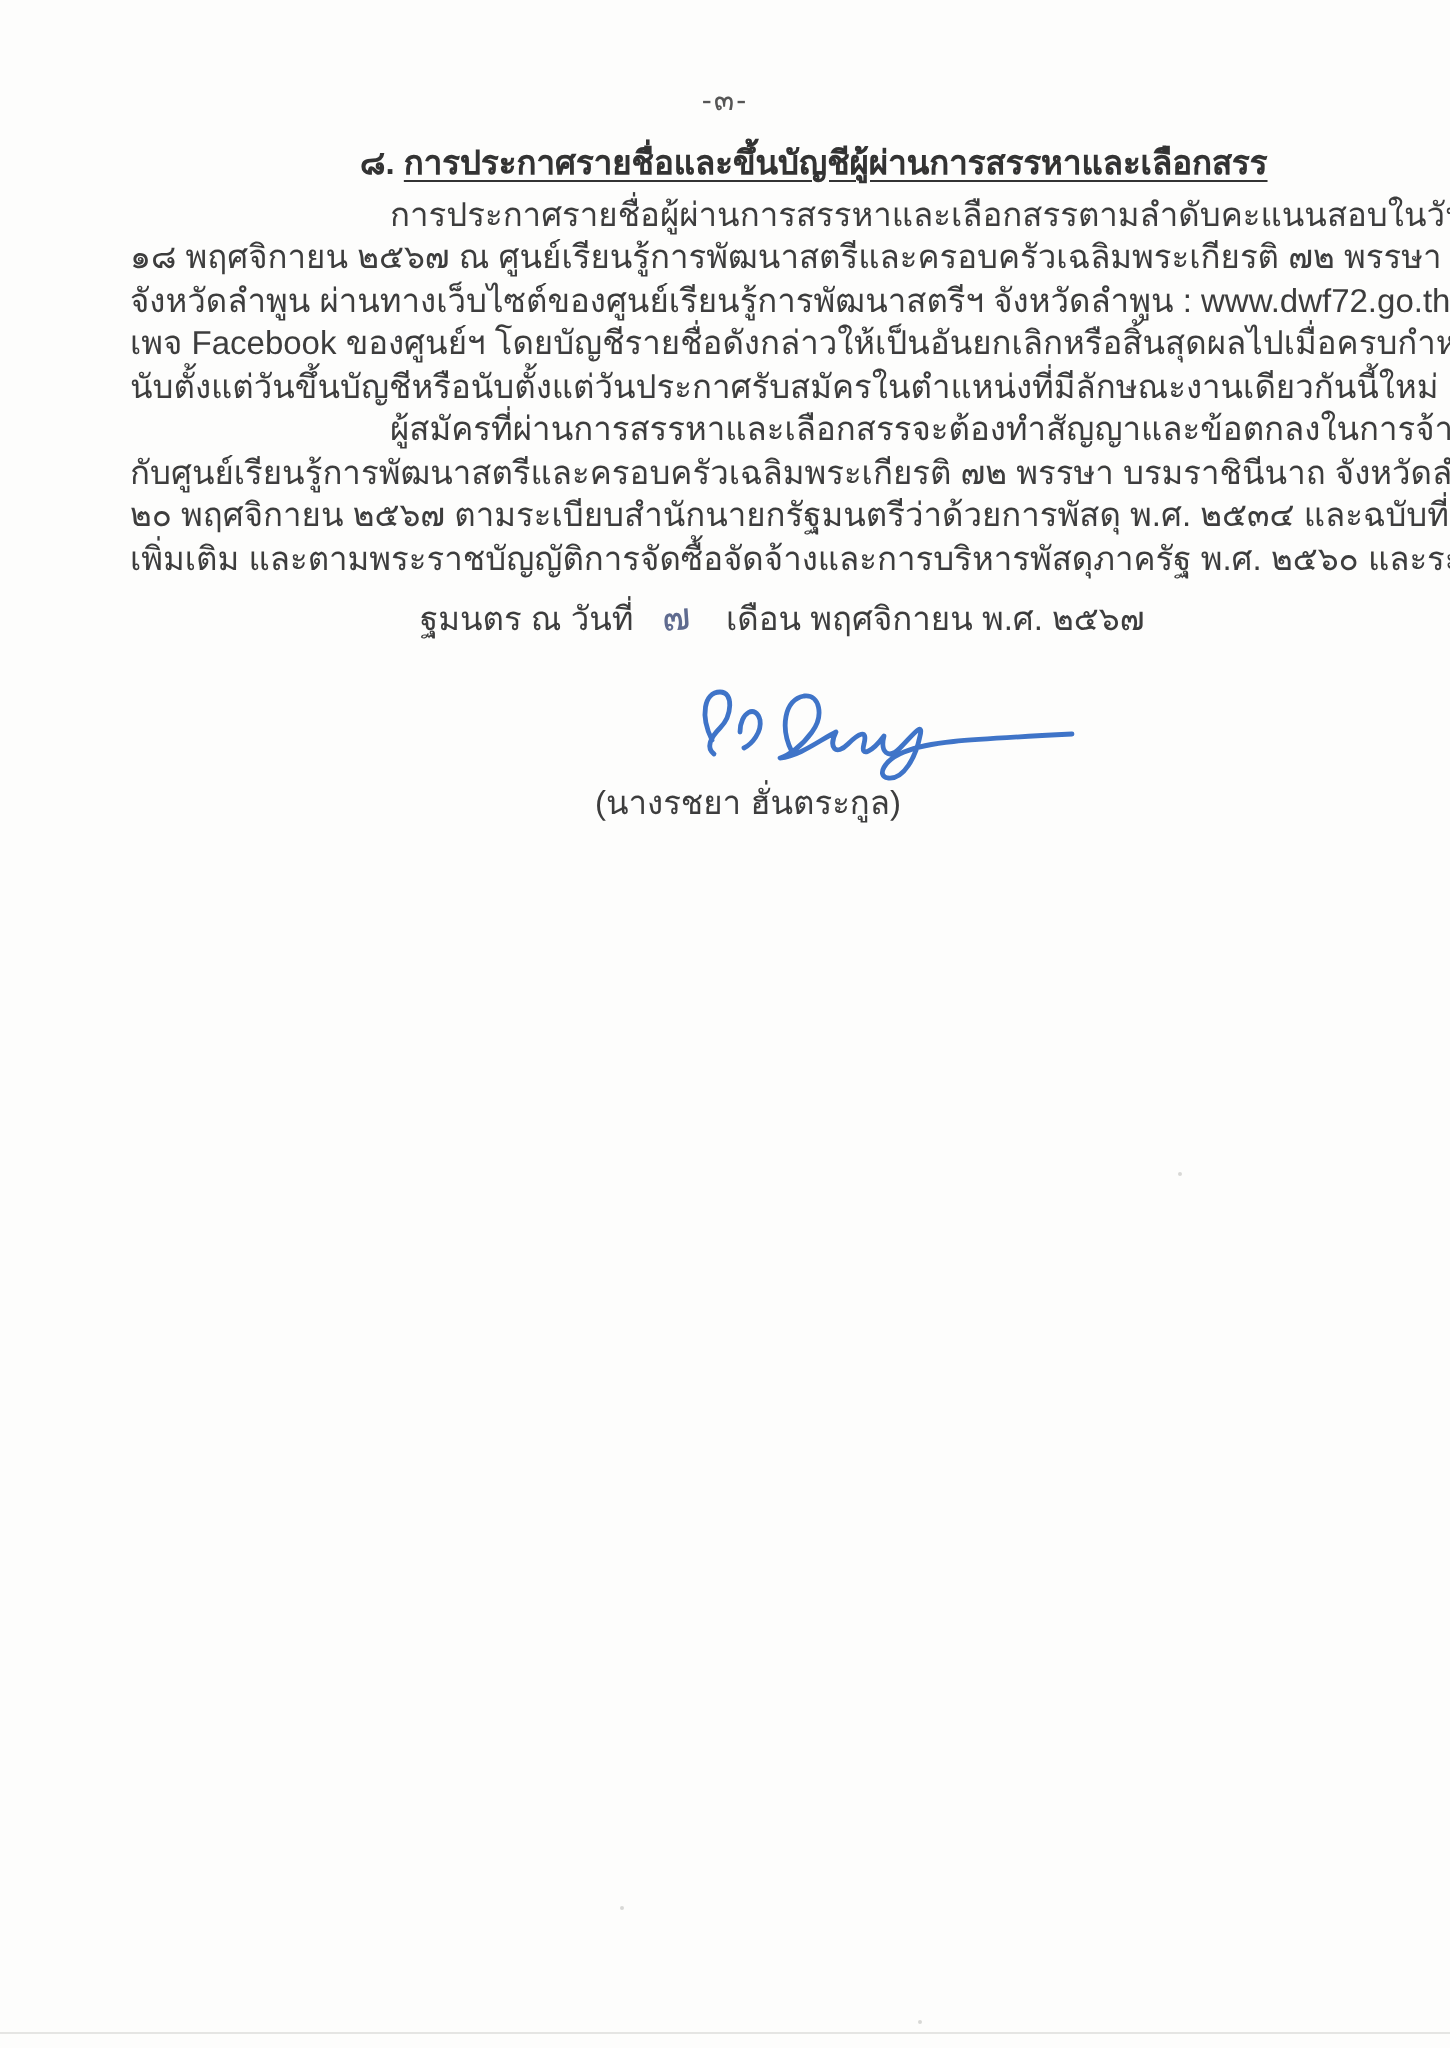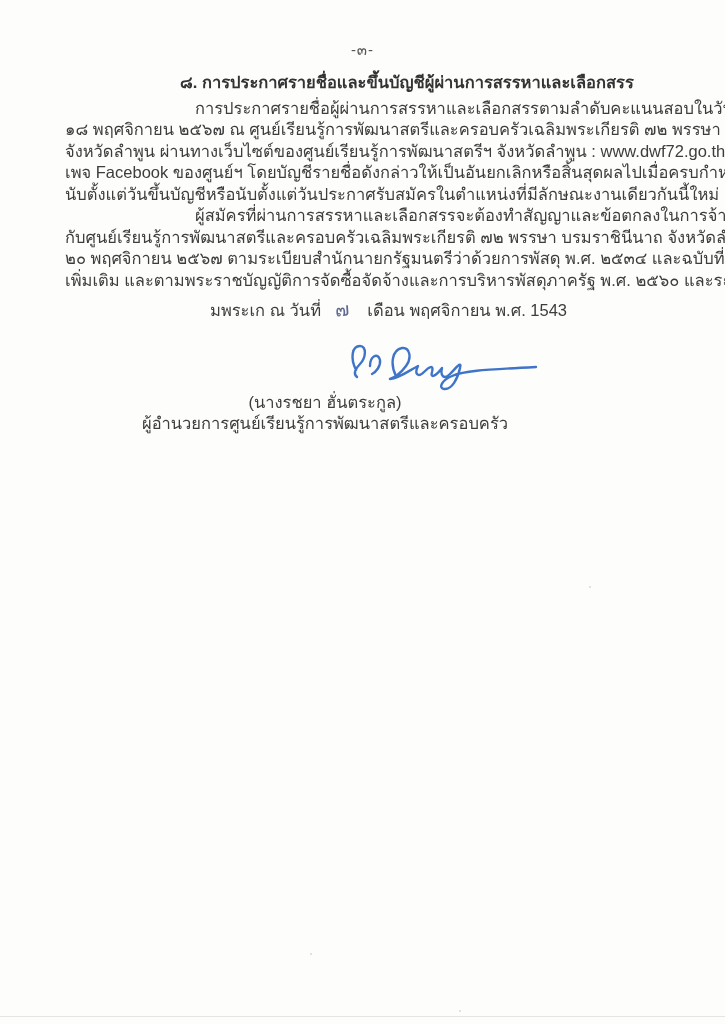--- a/index.html
+++ b/index.html
@@ -33,20 +33,21 @@
     line-height:21.5px;
   }
   .section-heading{
     padding-left:115px;
     font-weight:bold;
     color:#333;
     margin-bottom:4px;
     white-space:nowrap;
   }
   .section-heading .heading-title{
+    text-decoration:underline;
     text-underline-offset:3px;
   }
   .para .line{white-space:nowrap;}
   .line.indent{padding-left:130px;}
   .issued-line{
     margin-top:8px;
     padding-left:145px;
     white-space:nowrap;
   }
   .handwritten-day{
@@ -57,21 +58,21 @@
     transform:rotate(-4deg);
   }
   .signature-wrap{
     margin-top:12px;
     margin-left:275px;
     width:200px;
     height:58px;
   }
   .sign-block{
     width:400px;
-    margin-left:60px;
+    margin-left:109px;
     text-align:center;
   }
   .sign-block .sign-line{white-space:nowrap;}
   .scan-speck{
     position:absolute;
     background:#d8d8d6;
     border-radius:50%;
   }
   .scan-bottom-edge{
     position:absolute;
@@ -104,34 +105,33 @@
     </div>
 
     <div class="para">
       <div class="line indent">ผู้สมัครที่ผ่านการสรรหาและเลือกสรรจะต้องทำสัญญาและข้อตกลงในการจ้างเหมาบริการ</div>
       <div class="line">กับศูนย์เรียนรู้การพัฒนาสตรีและครอบครัวเฉลิมพระเกียรติ ๗๒ พรรษา บรมราชินีนาถ จังหวัดลำพูน ในวันที่</div>
       <div class="line">๒๐ พฤศจิกายน ๒๕๖๗ ตามระเบียบสำนักนายกรัฐมนตรีว่าด้วยการพัสดุ พ.ศ. ๒๕๓๔ และฉบับที่แก้ไข</div>
       <div class="line">เพิ่มเติม และตามพระราชบัญญัติการจัดซื้อจัดจ้างและการบริหารพัสดุภาครัฐ พ.ศ. ๒๕๖๐ และระเบียบ</div>
     </div>
 
     <div class="issued-line">
-      <span>มพระเก  ณ  วันที่</span><span class="handwritten-day">๗</span><span>เดือน พฤศจิกายน  พ.ศ. 1543</span>
+      <span>ฐมนตร  ณ  วันที่</span><span class="handwritten-day">๗</span><span>เดือน พฤศจิกายน  พ.ศ. ๒๕๖๗</span>
     </div>
 
     <div class="signature-wrap">
       <svg width="200" height="58" viewBox="0 0 200 58" fill="none" stroke="#3f74c8" stroke-width="2.4" stroke-linecap="round" stroke-linejoin="round">
         <path d="M16,36 C10,24 12,12 20,12 C27,12 26,24 20,30 C15,35 13,40 17,43"></path>
         <path d="M30,32 C30,22 38,18 40,26 C41,32 36,38 32,40"></path>
         <path d="M56,42 C50,30 52,16 62,14 C70,13 72,24 66,32 C61,39 54,44 50,45 C60,44 70,36 78,32 C74,40 78,44 84,38 C89,33 94,30 92,38 C90,45 96,42 102,34 C100,42 104,46 110,40 C116,34 122,26 120,34 C118,44 112,56 104,55 C98,54 102,46 112,42 C124,37 138,36 196,33"></path>
       </svg>
     </div>
 
     <div class="sign-block">
       <div class="sign-line">(นางรชยา  ฮั่นตระกูล)</div>
-      <div class="sign-line">ผู้อำนวยการศูนย์เรียนรู้การพัฒนาสตรีและครอบครัว</div>
     </div>
 
   </div>
 
   <div class="scan-speck" style="left:310px; top:953px; width:2px; height:2px;"></div>
   <div class="scan-speck" style="left:589px; top:586px; width:2px; height:2px;"></div>
   <div class="scan-speck" style="left:459px; top:1010px; width:2px; height:2px;"></div>
   <div class="scan-bottom-edge"></div>
 
 </div>

